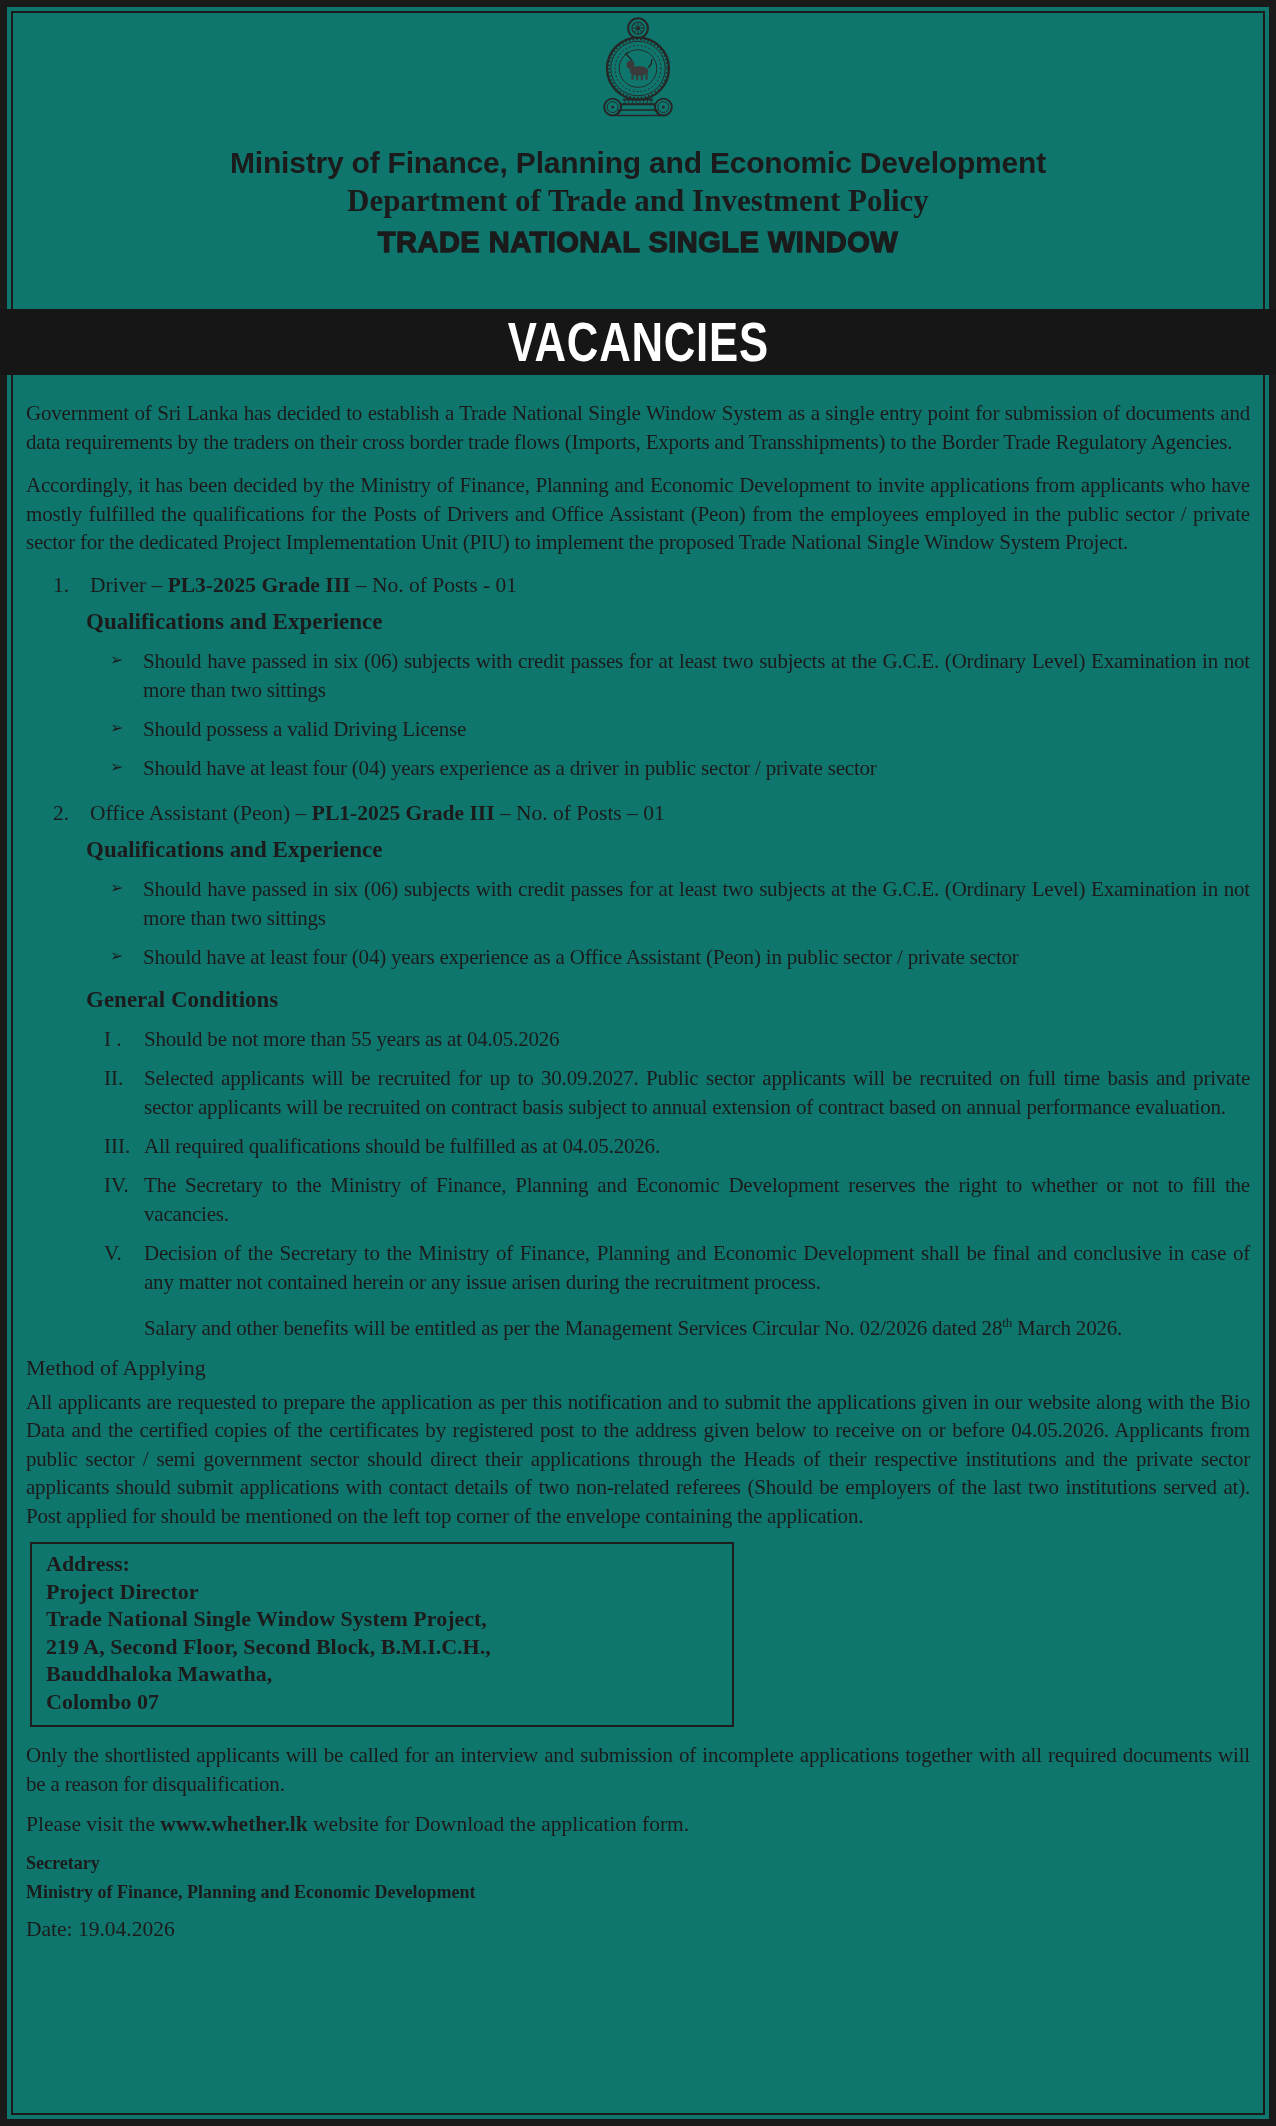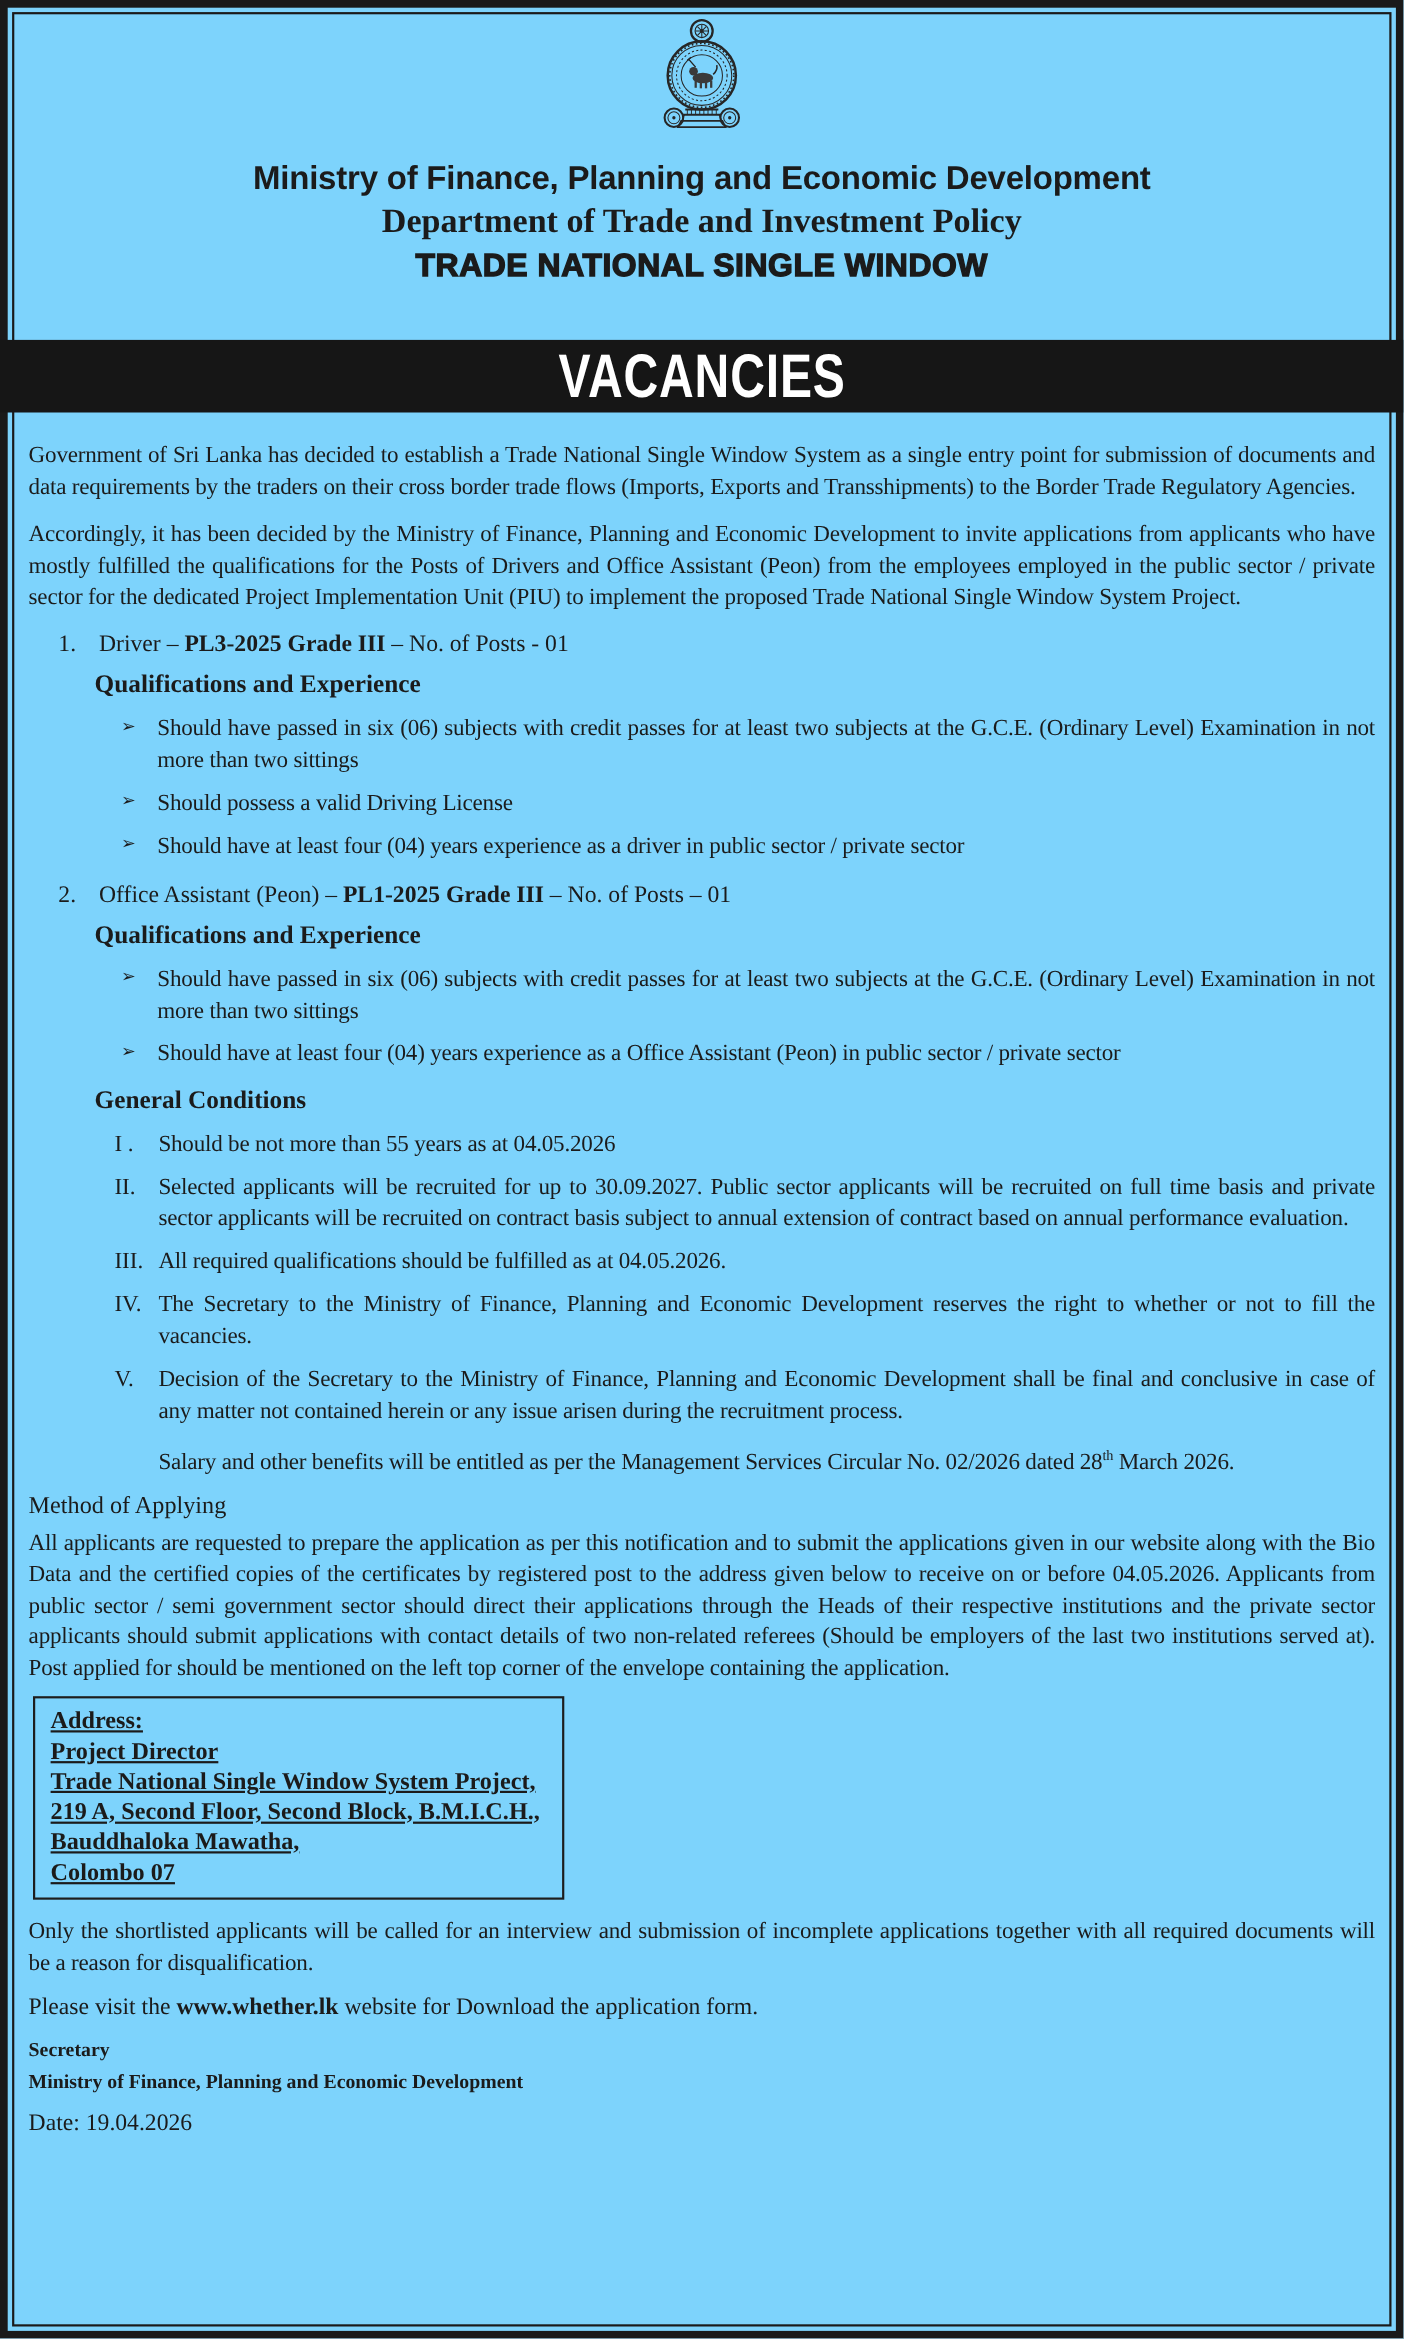--- a/index.html
+++ b/index.html
@@ -1,17 +1,17 @@
 <!DOCTYPE html>
 <html><head>
 <meta charset="utf-8">
 <style>
   html,body{margin:0;padding:0;background:#9a9a9a;}
   .page{
-    width:1276px;height:2126px;position:relative;background:#7dd3fc;
+    width:1276px;height:2126px;position:relative;background:#0f766e;
     font-family:"Liberation Serif","DejaVu Serif",serif;color:#1b1b1b;
     overflow:hidden;margin:0 auto;
   }
   .frame-outer{position:absolute;inset:0;border:7px solid #1a1a1a;z-index:1;pointer-events:none;}
   .frame-inner{position:absolute;inset:11px;border:2px solid #1a1a1a;z-index:1;pointer-events:none;}
   .content{position:absolute;left:13px;right:13px;top:13px;padding:0 13px;z-index:2;}
 
   .emblem-wrap{text-align:center;margin-top:2px;height:124px;}
   .ministry{text-align:center;font-family:"Liberation Sans",sans-serif;font-weight:700;
     font-size:30px;line-height:36px;margin-top:6px;letter-spacing:-0.2px;}
@@ -38,22 +38,22 @@
   .btxt{flex:1;font-size:21px;line-height:29px;letter-spacing:-0.2px;}
 
   .roman{display:flex;margin:10px 0 0 78px;}
   .rnum{width:40px;flex:none;font-size:21px;line-height:29px;}
   .rtxt{flex:1;font-size:21px;line-height:29px;letter-spacing:-0.2px;}
 
   .salary{margin:11px 0 0 118px;font-size:21px;line-height:29px;letter-spacing:-0.2px;}
   .salary sup{font-size:13px;}
   .method-head{margin-top:10px;font-size:22px;line-height:29px;}
 
-  .address-box{margin:12px 0 0 4px;width:483px;border:2px solid #1d1d1d;
-    padding:6px 14px 10px;box-sizing:border-box;text-decoration:underline;}
+  .address-box{margin:12px 0 0 4px;width:704px;border:2px solid #1d1d1d;
+    padding:6px 14px 10px;box-sizing:border-box;}
   .addr-line{font-weight:700;font-size:22px;line-height:27.5px;}
 
   .shortlist{margin-top:14px;}
   .visit{margin:12px 0 0;font-size:21.5px;line-height:29px;}
   .sig{font-weight:700;font-size:18px;line-height:29px;}
   .sig-first{margin-top:10px;}
   .date-line{margin-top:8px;font-size:21.5px;line-height:29px;}
   b{font-weight:700;}
 </style>
 </head>

